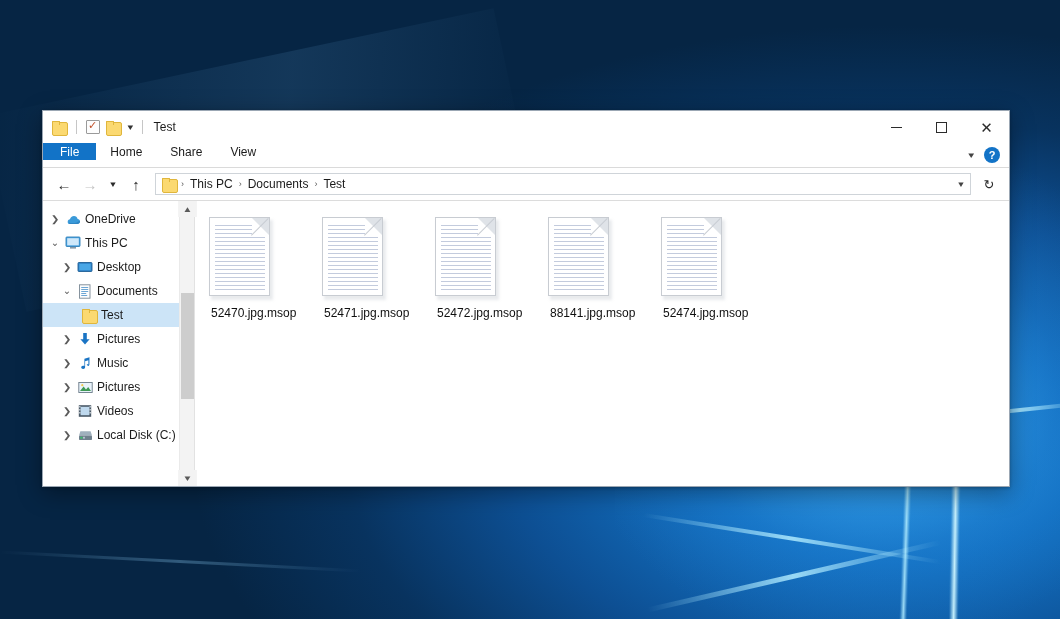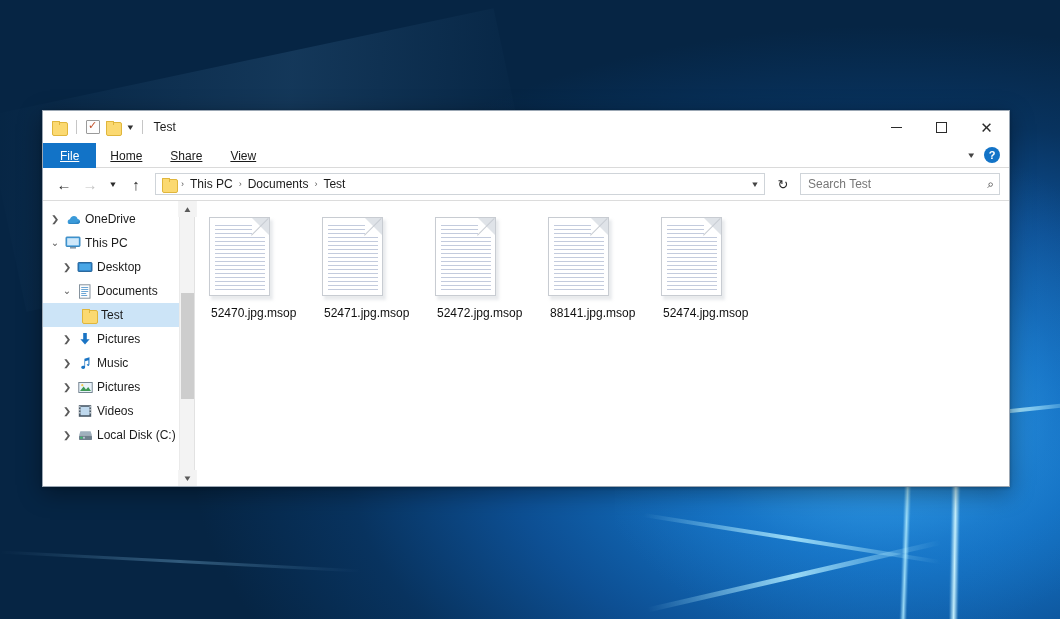--- a/index.html
+++ b/index.html
@@ -116,22 +116,21 @@
   .ribbon {
     height: 25px; flex: 0 0 25px;
     display: flex; align-items: stretch;
     background: #ffffff;
     border-bottom: 1px solid #dadada;
   }
   .rtab {
     display: flex; align-items: center;
     padding: 0 14px;
     font-size: 12px; color: #1b1b1b;
-    height: 25px;
-    text-decoration: underline;
+    height: 17px;
   }
   .rtab-file {
     background: #1273c7; color: #ffffff;
     padding: 0 17px;
   }
   .ribbon-right {
     margin-left: auto; display: flex; align-items: center; gap: 10px;
     padding-right: 9px;
   }
   .ribbon-chev { font-size: 9px; color: #444; transform: scaleX(1.3); }
@@ -405,24 +404,20 @@
         <span class="crumb">Documents</span>
         <span class="crumb-sep">›</span>
         <span class="crumb">Test</span>
         <span class="crumb-tail">
           <span class="crumb-chev">▾</span>
         </span>
       </div>
 
       <div class="refresh-btn">↻</div>
 
-      <div class="searchbox">
-        <input type="text" placeholder="Search Test" style="">
-        <span class="search-icon">⌕</span>
-      </div>
     </div>
 
     <div class="body-row">
 
       <div class="sidebar">
         <div class="tree">
 
           <div class="tnode indent-1">
             <span class="twisty">❯</span>
             <span class="ticon">

